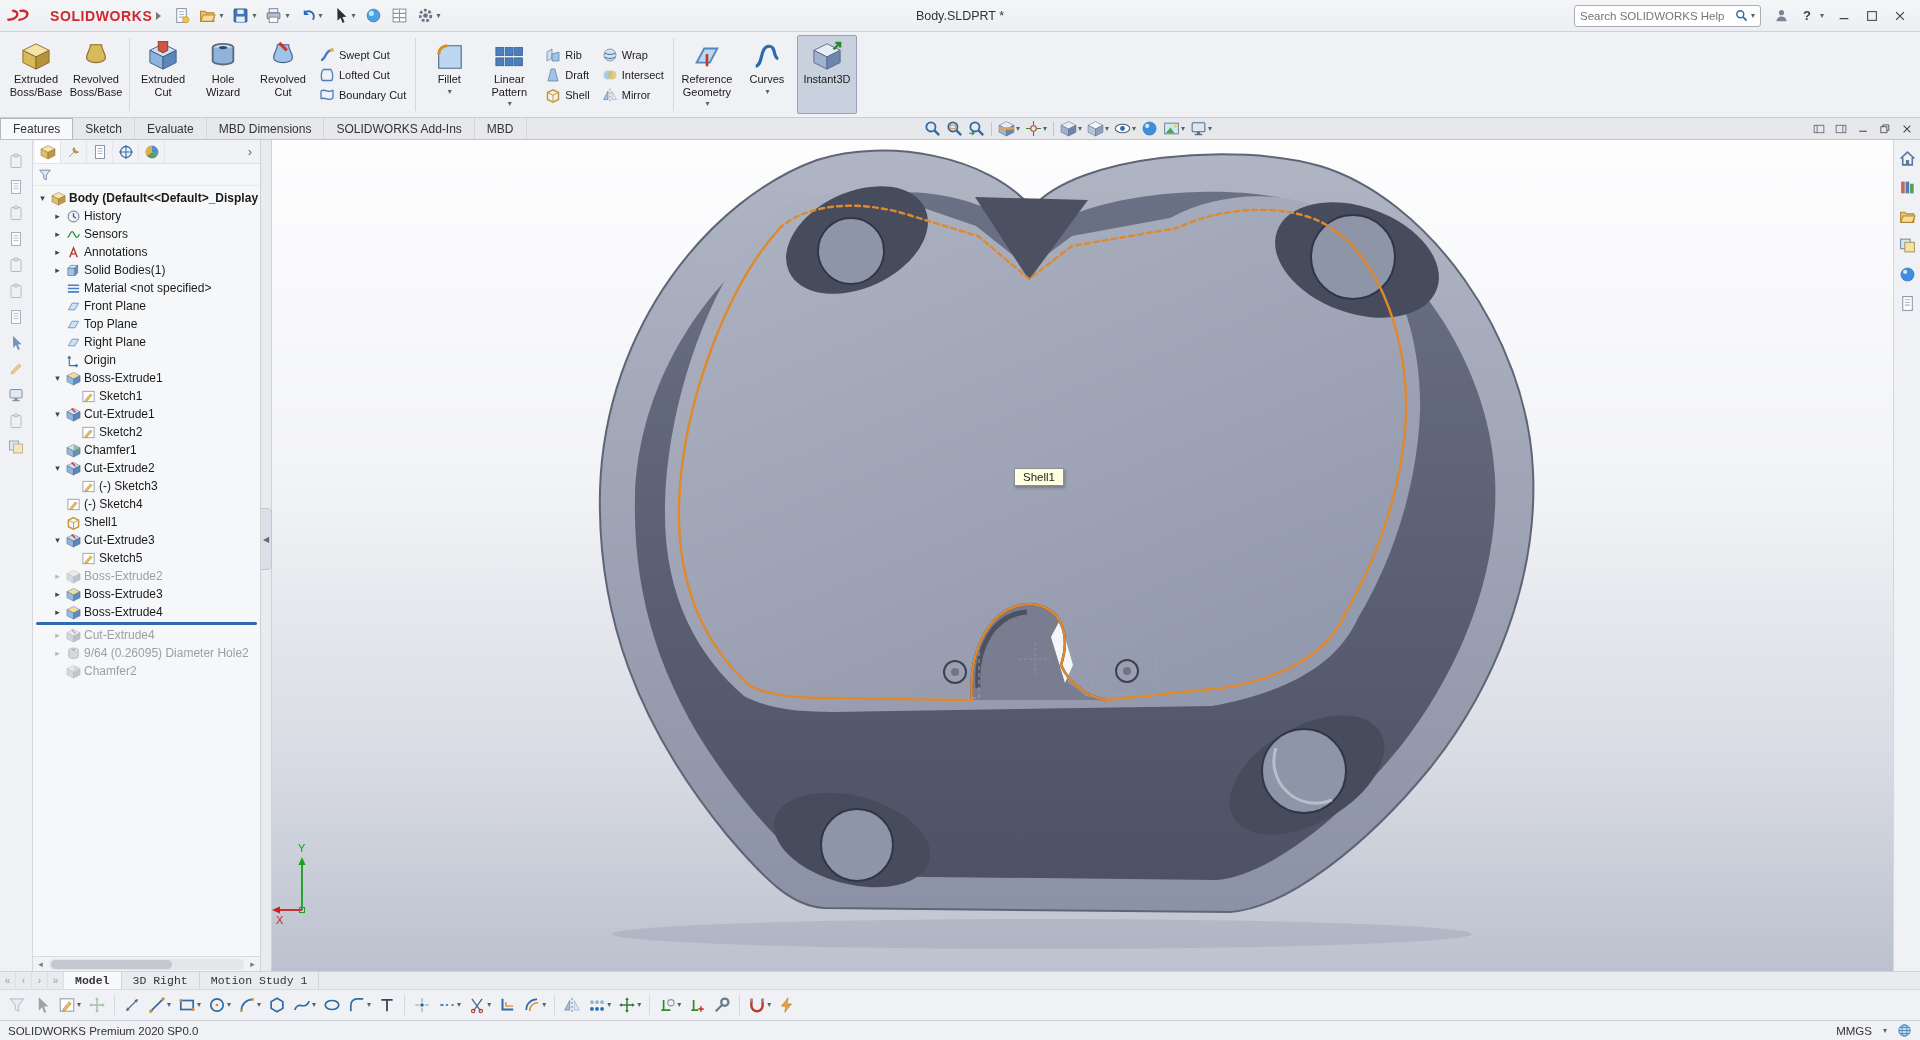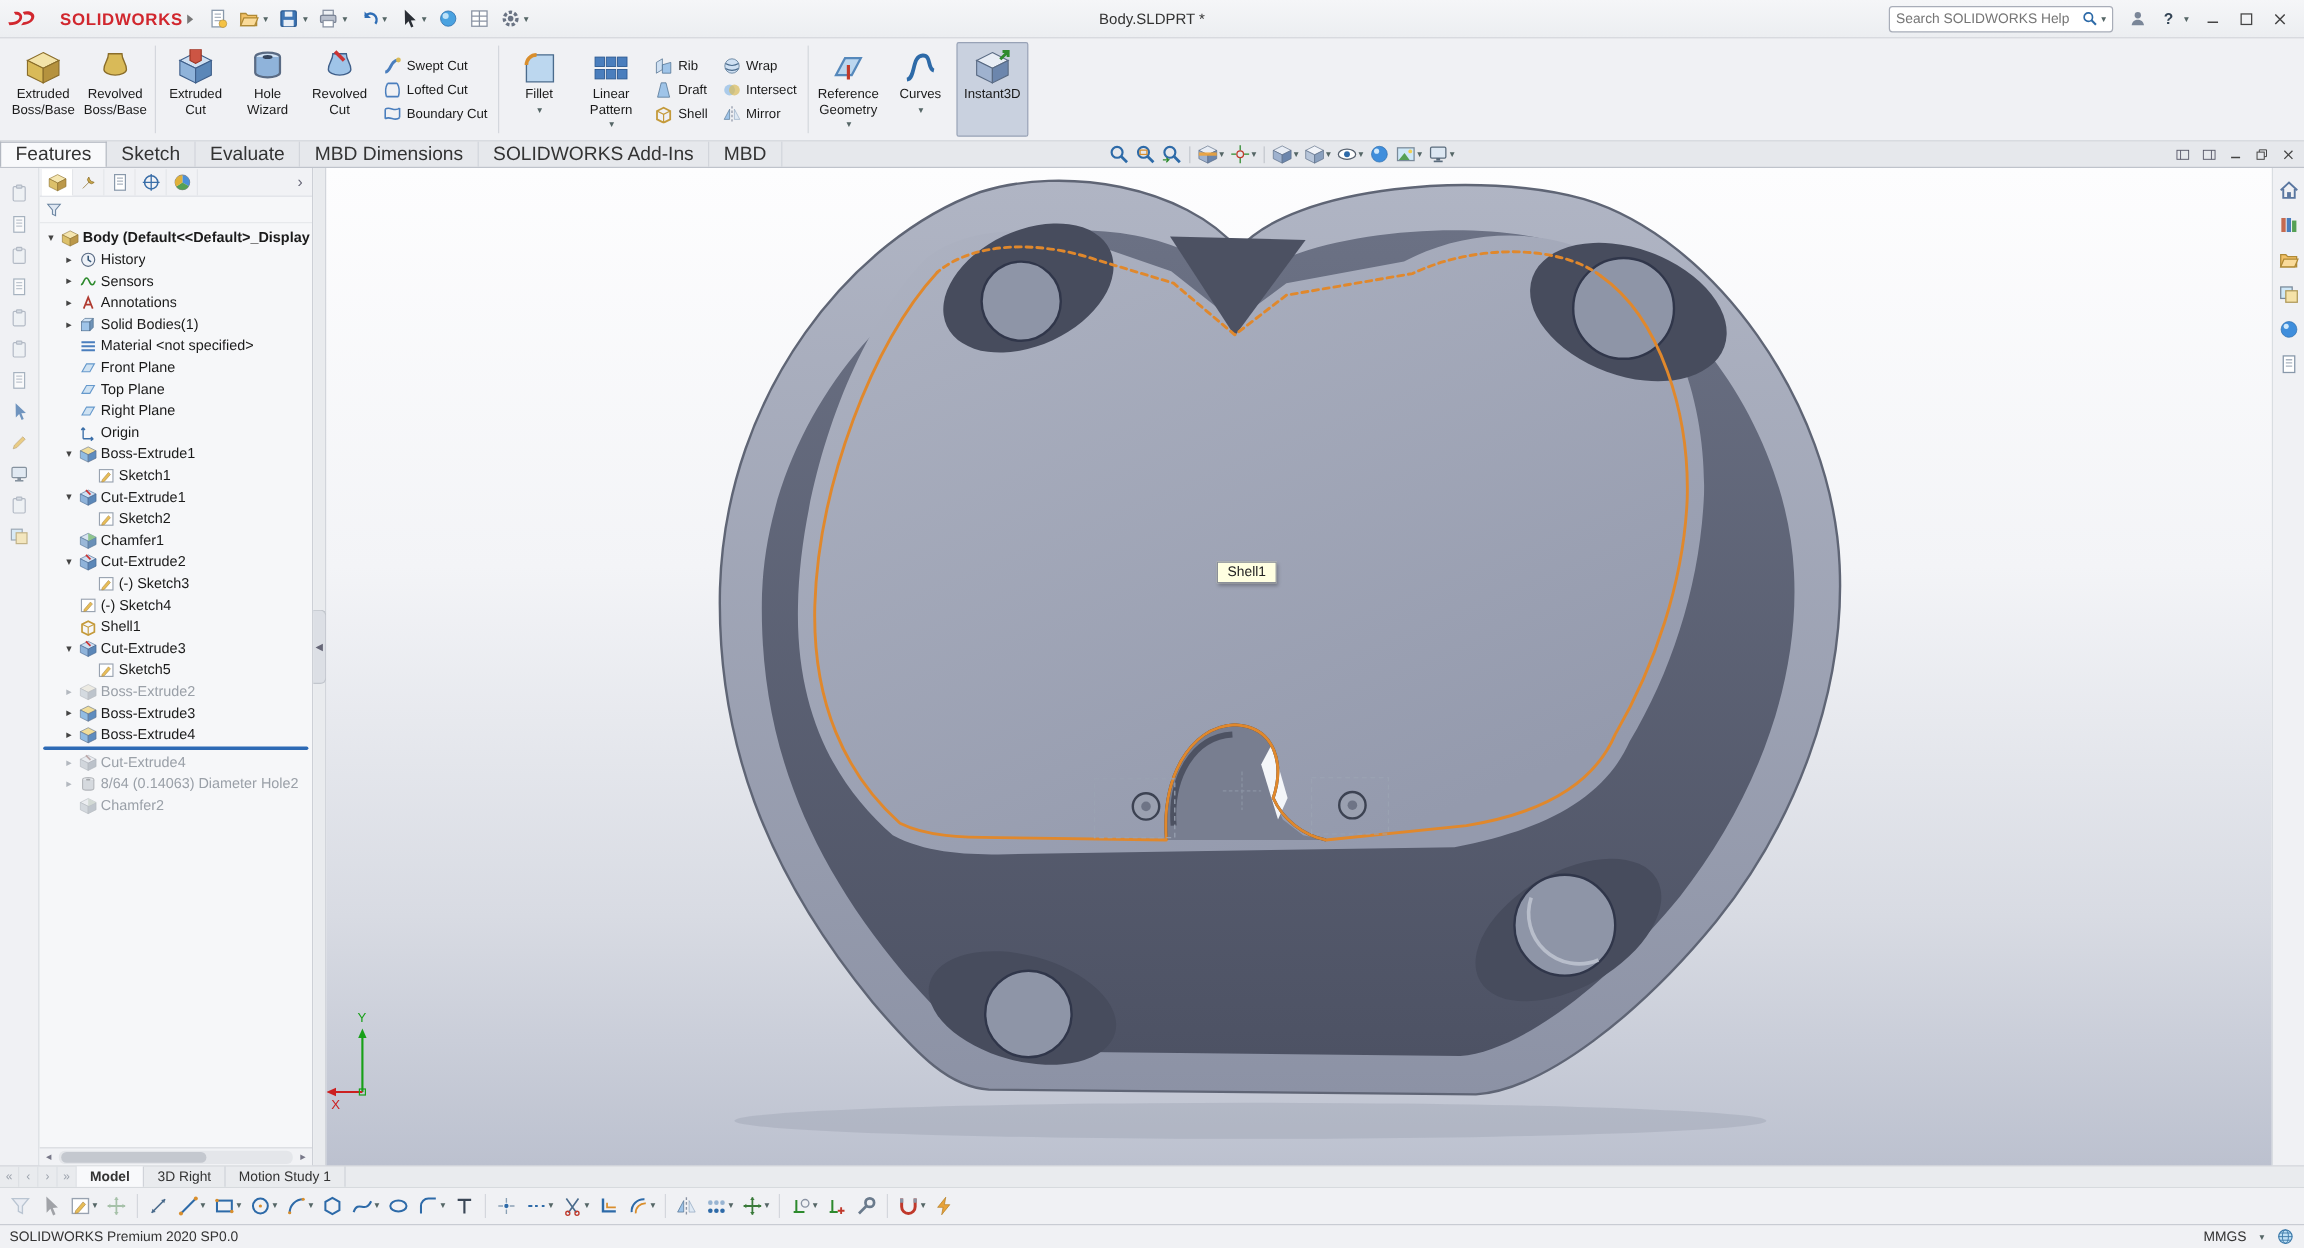--- a/index.html
+++ b/index.html
@@ -28,21 +28,21 @@
   .rsep{width:1px;background:#d4d7dd;margin:4px 1px;}
   .rlarge{display:flex;flex-direction:column;align-items:center;width:60px;padding:5px 2px 2px;gap:2px;border:1px solid transparent;border-radius:2px;text-align:center;}
   .rlabel{font-size:11px;line-height:1.15;color:#1a1a1a;}
   .rlarge.active{background:#c9d1df;border-color:#98a2b6;}
   .rstack{display:flex;flex-direction:column;justify-content:center;gap:2px;margin:0 3px;}
   .rsmall{display:flex;align-items:center;gap:4px;font-size:11px;padding:1px 3px;white-space:nowrap;color:#1a1a1a;}
 
   
   .tabrow{position:relative;display:flex;align-items:stretch;height:22px;background:#e6e8ec;border-bottom:1px solid #bfc3cb;}
   #cmdtabs{display:flex;}
-  .ctab{padding:3px 12px;font-size:16px;color:#333;border-right:1px solid #d2d5db;display:flex;align-items:center;}
+  .ctab{padding:3px 12px;font-size:12px;color:#333;border-right:1px solid #d2d5db;display:flex;align-items:center;}
   .ctab.active{background:#f8f9fb;border:1px solid #b2b7c0;border-bottom:none;}
   #headsup{position:absolute;left:922px;top:0;height:21px;display:flex;align-items:center;gap:1px;}
   .hbtn{display:flex;align-items:center;padding:1px 2px;border-radius:2px;}
   .hsep{width:1px;height:14px;background:#c2c6cd;margin:0 3px;}
   .tabrow-right{margin-left:auto;display:flex;align-items:center;gap:2px;padding-right:3px;}
 
   
   .main{display:flex;height:831px;}
   .leftrail{width:33px;background:#f0f1f4;border-right:1px solid #d4d7dd;display:flex;flex-direction:column;align-items:center;padding-top:10px;gap:5px;}
   .lbtn{width:24px;height:21px;display:flex;align-items:center;justify-content:center;opacity:.7;}
@@ -831,21 +831,21 @@
             </svg>
             <span class="tlabel">Cut-Extrude4</span>
           </div>
           <div class="trow lvl1 gray" style="padding-left:19px">
             <span class="arr">▸</span>
             <svg class="ic" style="width:15px;height:15px" viewBox="0 0 16 16">
               <ellipse cx="8" cy="4" rx="5" ry="1.8" fill="#cfe0f2" stroke="#5a6b84"></ellipse>
               <path d="M3 4v7.5c0 1 2.2 1.8 5 1.8s5-.8 5-1.8V4" fill="#9fb8d8" stroke="#5a6b84"></path>
               <ellipse cx="8" cy="4" rx="2" ry=".8" fill="#3a485e"></ellipse>
             </svg>
-            <span class="tlabel">8/64 (0.14063) Diameter Hole2</span>
+            <span class="tlabel">9/64 (0.26095) Diameter Hole2</span>
           </div>
           <div class="trow lvl1 gray" style="padding-left:19px">
             <span class="arr"></span>
             <svg class="ic" style="width:15px;height:15px" viewBox="0 0 16 16">
               <polygon points="8,1.5 15,5 8,8.5 1,5" fill="#d8e4f0" stroke="#4a6b8c" stroke-width=".5"></polygon>
               <polygon points="1,5 8,8.5 8,15 1,11.5" fill="#9ab8d8" stroke="#4a6b8c" stroke-width=".5"></polygon>
               <polygon points="15,5 8,8.5 8,15 15,11.5" fill="#6a90b8" stroke="#4a6b8c" stroke-width=".5"></polygon>
               <polygon points="8,1.5 15,5 8,8.5" fill="#8fc48f"></polygon>
             </svg>
             <span class="tlabel">Chamfer2</span>
@@ -971,21 +971,21 @@
       </div>
   </div>
 
   <div class="docbar">
     <span id="docnav" style="display:flex;">
         <span class="dnav">«</span>
         <span class="dnav">‹</span>
         <span class="dnav">›</span>
         <span class="dnav">»</span>
       </span>
-    <span id="doctabs" style="display:flex;">
+    <span id="doctabs" style="display:flex;font-family:Liberation Mono, monospace;">
         <div class="dtab active">Model</div>
         <div class="dtab">3D Right</div>
         <div class="dtab">Motion Study 1</div>
       </span>
   </div>
 
   <div class="sketchbar" id="sketchbar">
       <div class="sbtn muted">
         <svg class="ic" style="width:18px;height:18px" viewBox="0 0 16 16">
           <path d="M2 2.5h12L9.5 8v5.5L6.5 12V8z" fill="#dfe7f2" stroke="#6a84a0"></path>

